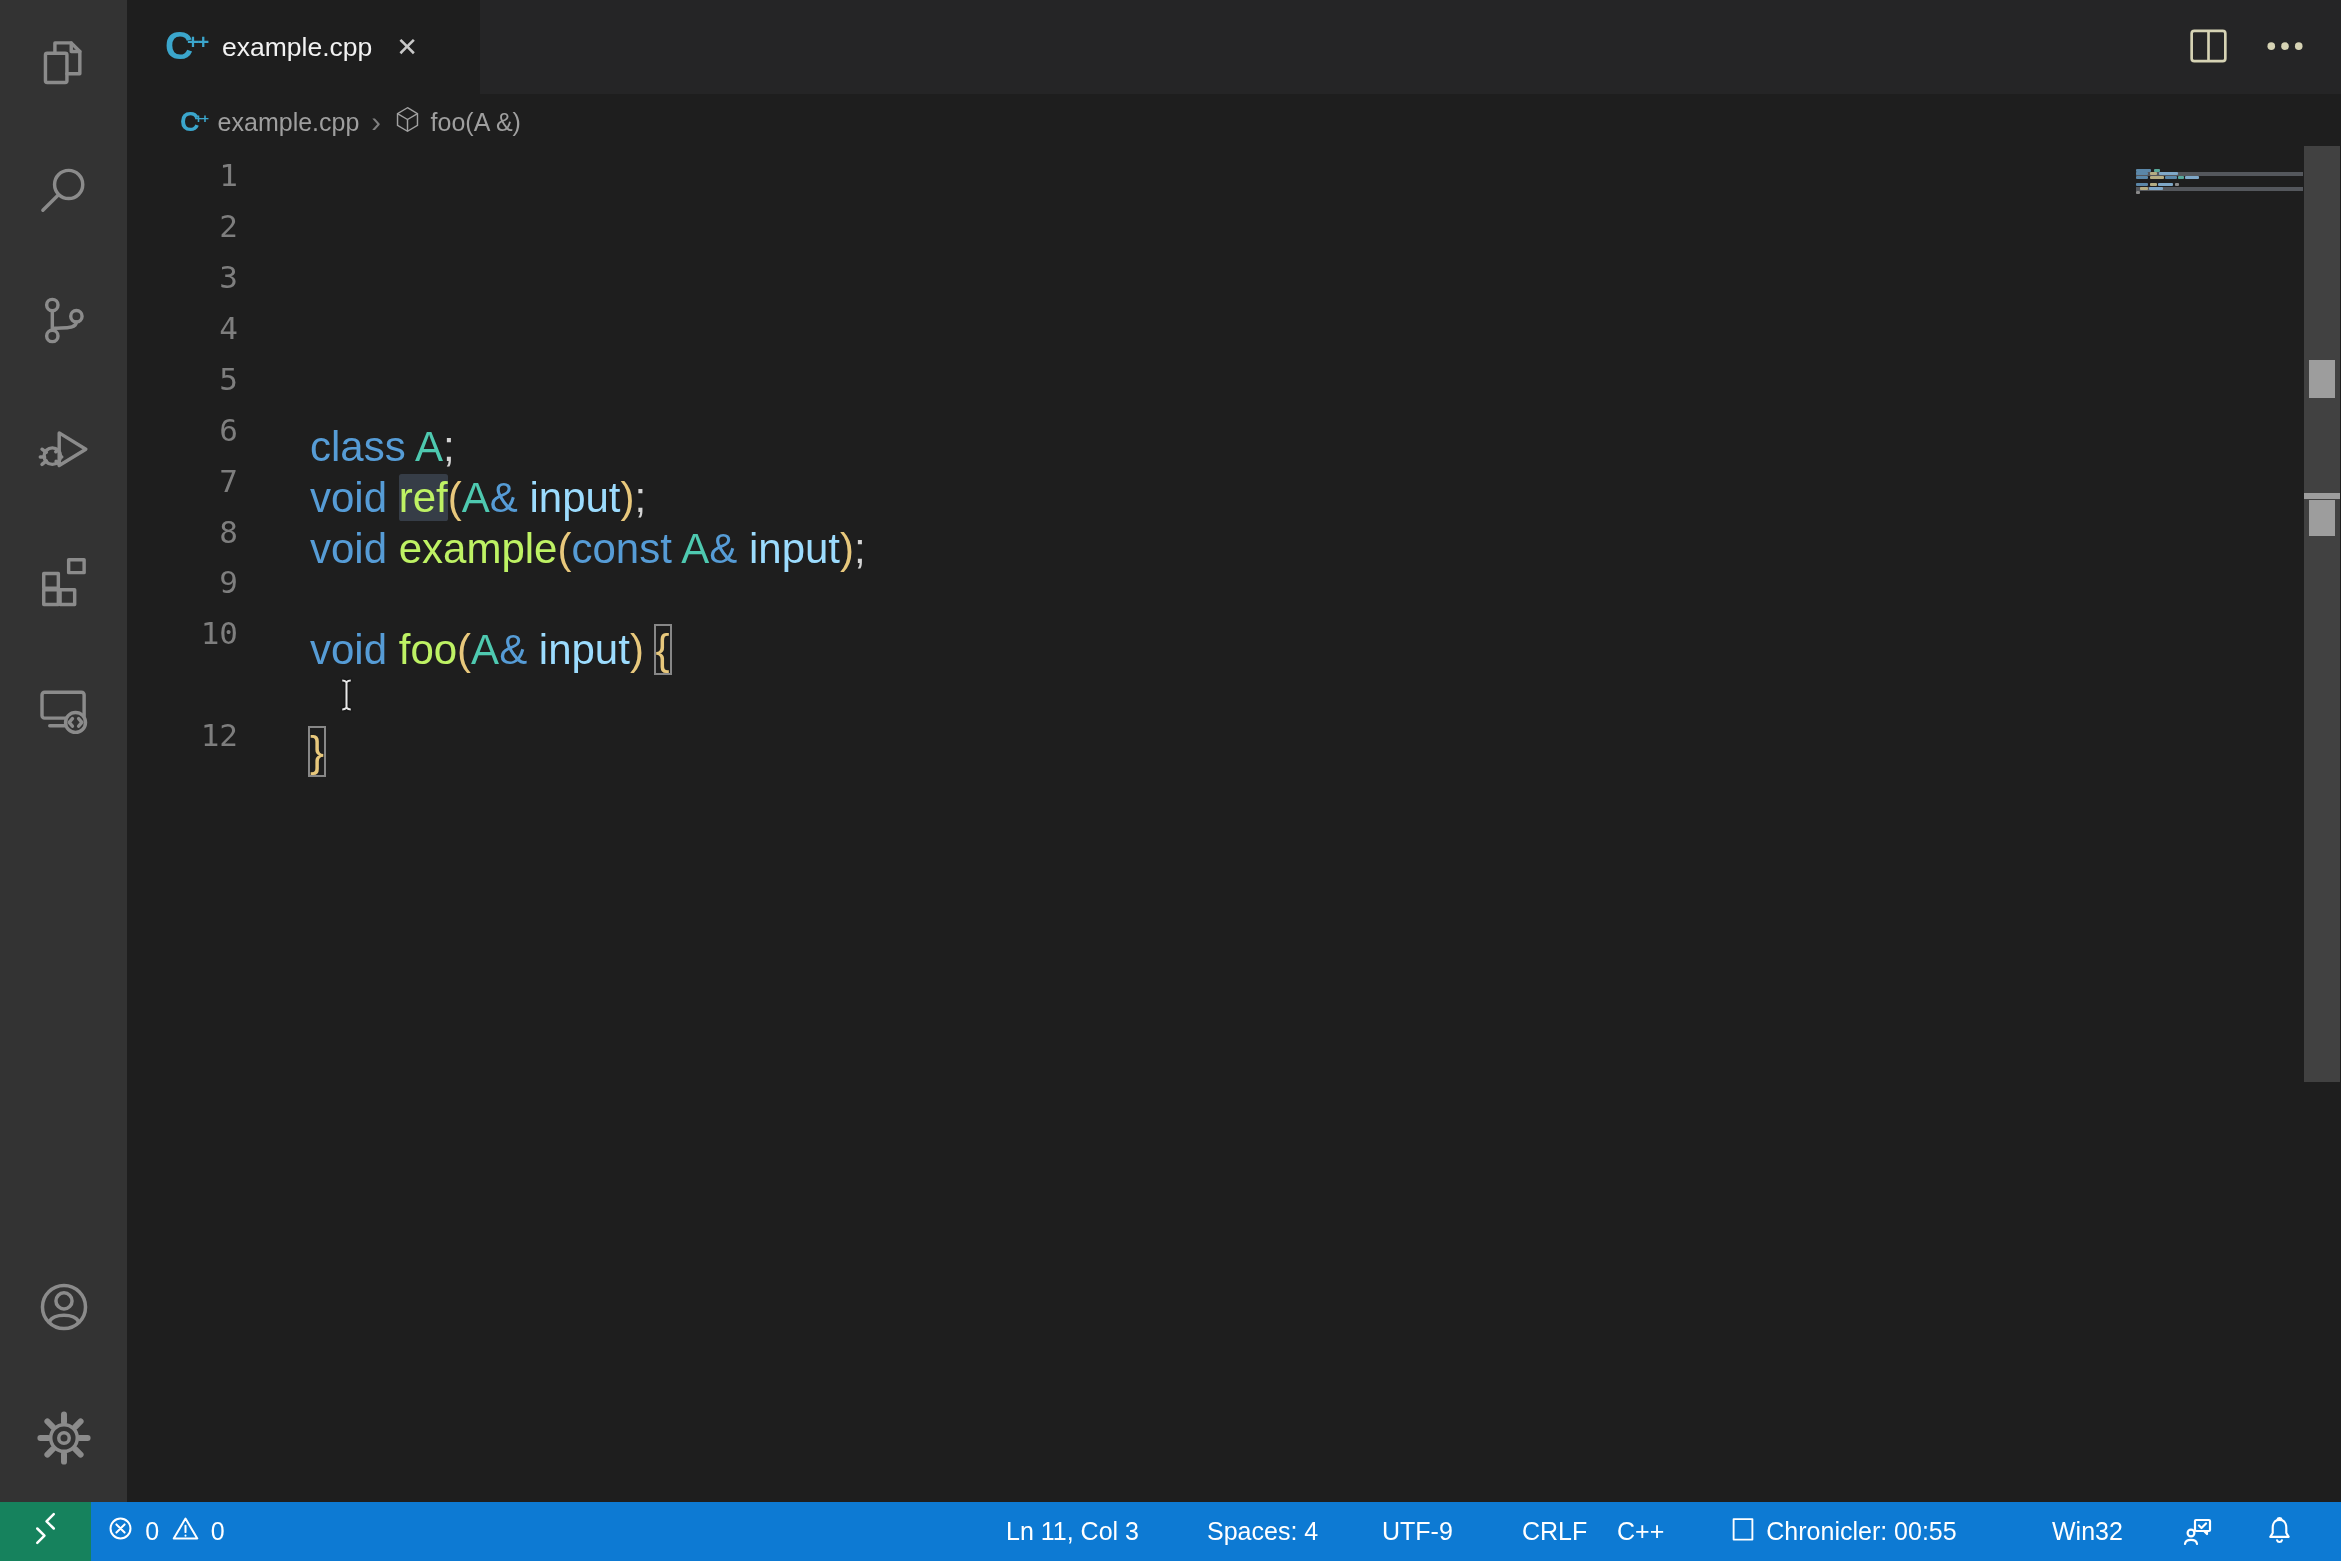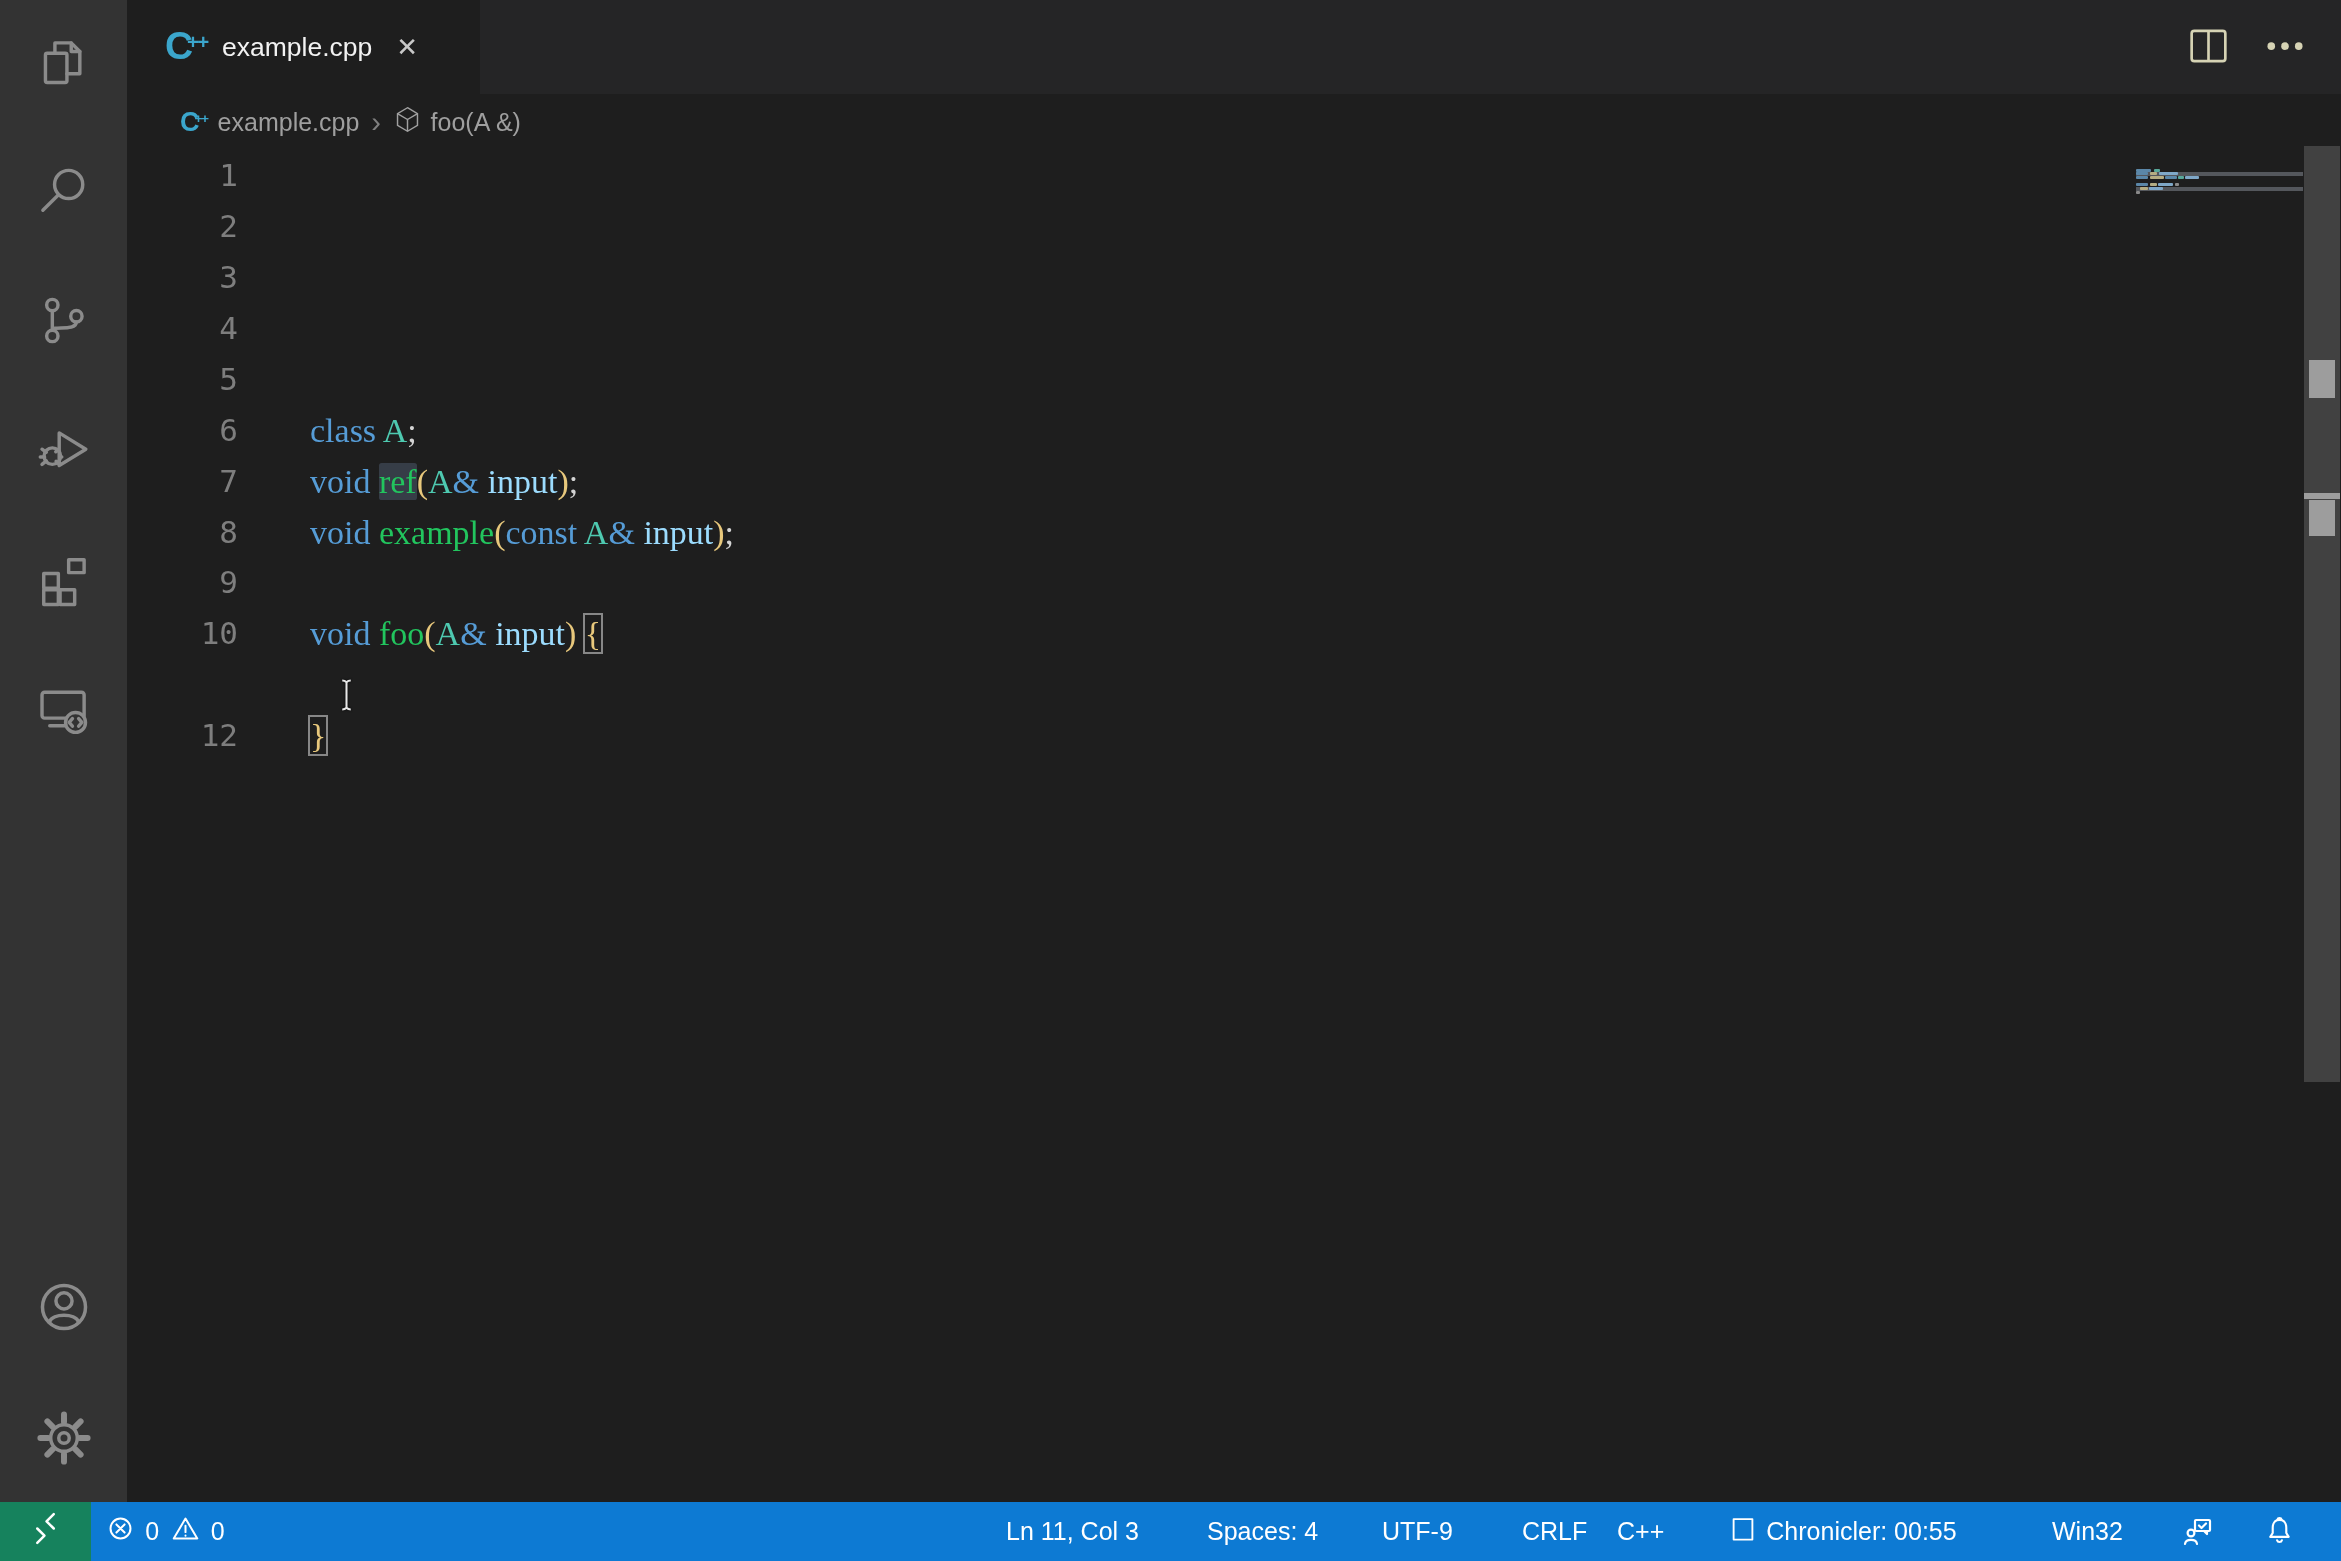--- a/index.html
+++ b/index.html
@@ -32,22 +32,22 @@
   #breadcrumb .crumb{display:flex;align-items:center;gap:8.6px;cursor:pointer;}
   #breadcrumb .sep{margin:0 12px;font-size:29px;color:#7f7f7f;}
   #breadcrumb svg{stroke:#a0a0a0;fill:none;stroke-width:1.6;}
 
   
   #editor{position:absolute;left:127px;top:150px;width:2215px;height:1352px;background:#1e1e1e;}
   .row{position:absolute;left:0;width:100%;height:51px;}
   .ln{position:absolute;left:0;top:0;width:111px;text-align:right;
       font-family:"DejaVu Sans Mono",monospace;font-size:31px;line-height:51px;color:#7e7e7e;}
   .row.current .ln{color:#cacaca;}
-  .code{position:absolute;left:183px;top:0;font-family:Liberation Serif, serif;font-size:34px;line-height:51px;white-space:pre;}
-  .tk-k{color:#569CD6;} .tk-f{color:#22c55e;} .tk-t{color:#4EC9B0;}
+  .code{position:absolute;left:183px;top:16px;font-family:Liberation Sans, sans-serif;font-size:42px;line-height:51px;white-space:pre;}
+  .tk-k{color:#569CD6;} .tk-f{color:#bef264;} .tk-t{color:#4EC9B0;}
   .tk-v{color:#9CDCFE;} .tk-b{color:#e8c87c;} .tk-p{color:#D4D4D4;}
   .hl{background:#363d47;border-radius:2.6px;}
   .hl2{background:#474b52;border-radius:2.6px;}
   .bm{outline:2.6px solid #878787;outline-offset:0.9px;}
   .cur-box{position:absolute;left:181px;width:1996px;top:0;height:50px;border-top:1.7px solid #323232;border-bottom:1.7px solid #323232;}
   .active-guide{position:absolute;left:181px;top:0.9px;width:2.6px;height:50px;background:#857d6b;}
   .caret{position:absolute;left:223px;top:3.4px;width:2.6px;height:45px;background:#bdbdbd;}
 
   
   #mouse-ibeam{position:absolute;left:337px;top:678px;}

